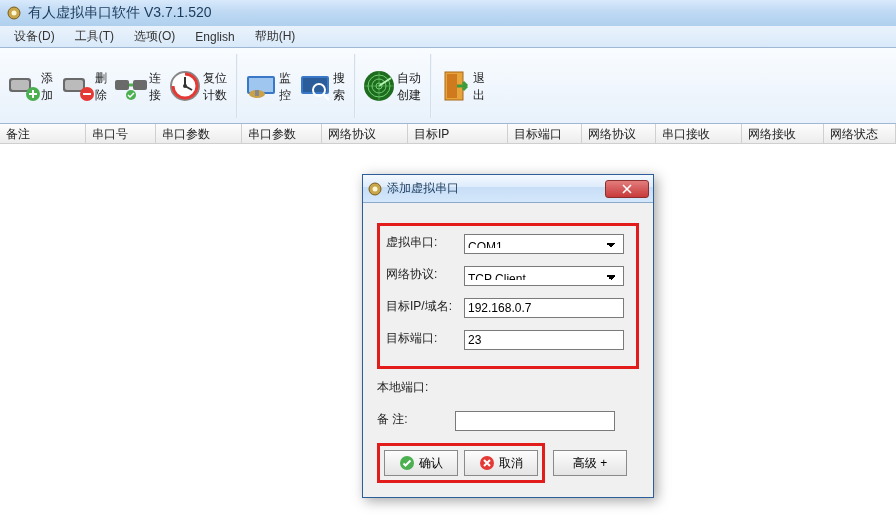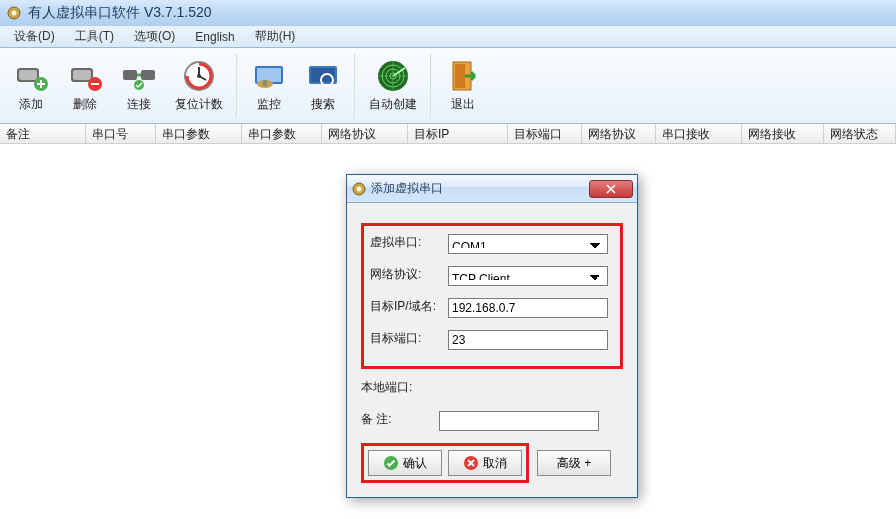--- a/index.html
+++ b/index.html
@@ -11,34 +11,34 @@
   .titlebar .title-text { font-size: 14px; }
 
   
   .menubar { height: 22px; background: linear-gradient(to bottom, #eaf3fc, #d9e9f9); border-bottom: 1px solid #9db7d4; display: flex; align-items: center; padding: 0 4px; color: #333; }
   .menubar .menu-item { padding: 19px 10px; cursor: default; }
 
   
   .toolbar { height: 76px; background: linear-gradient(to bottom, #f9fcff, #e8f1fb); border-bottom: 1px solid #9db7d4; display: flex; align-items: center; padding: 2px 4px; }
   .tool-group { display: flex; }
   .toolbar-sep { width: 2px; height: 64px; margin: 0 4px; background: linear-gradient(to right, #c3d4e6, #fff); }
-  .tool-btn { width: 54px; height: 68px; display: flex; flex-direction: column; align-items: center; justify-content: center; border: 1px solid transparent; border-radius: 3px; cursor: default; }
+  .tool-btn { width: 54px; height: 68px; display: flex; flex-direction: row; align-items: center; justify-content: center; border: 1px solid transparent; border-radius: 3px; cursor: default; }
   .tool-btn .tool-icon { width: 36px; height: 36px; display: flex; align-items: center; justify-content: center; }
   .tool-btn .tool-label { margin-top: 2px; color: #222; font-size: 12px; }
   .tool-btn.wide { width: 66px; }
 
   
   .colhead-row { height: 20px; background: linear-gradient(to bottom, #fdfdfd, #ececec); border-bottom: 1px solid #cfcfcf; display: flex; }
   .colhead { border-right: 1px solid #d0d0d0; padding: 2px 6px; color: #222; overflow: hidden; white-space: nowrap; }
 
   
   .main-area { position: relative; height: calc(519px - 26px - 22px - 76px - 20px); background: #fff; }
 
   
-  .dialog { position: absolute; left: 346px; top: 30px; width: 292px; background: #f0f0f0; border: 1px solid #2b5e9a; box-shadow: 3px 3px 12px rgba(0,0,0,0.35); }
+  .dialog { position: absolute; left: 362px; top: 30px; width: 292px; background: #f0f0f0; border: 1px solid #2b5e9a; box-shadow: 3px 3px 12px rgba(0,0,0,0.35); }
   .dlg-titlebar { height: 28px; background: linear-gradient(to bottom, #f4f9ff 0%, #dcebfb 45%, #c8def6 46%, #d4e7fb 100%); display: flex; align-items: center; padding: 0 4px; border-bottom: 1px solid #8aa9cb; }
   .dlg-titlebar .dlg-icon { width: 16px; height: 16px; margin-right: 4px; }
   .dlg-titlebar .dlg-title { flex: 1; color: #1a3a5a; }
   .dlg-close { width: 44px; height: 18px; background: linear-gradient(to bottom, #e27d7d, #c83a3a); border: 1px solid #8b2e2e; border-radius: 3px; display: flex; align-items: center; justify-content: center; color: #fff; }
 
   .dlg-body { padding: 20px 14px 14px 14px; background: #f0f0f0; }
   .form-row { display: flex; margin-bottom: 10px; height: 22px; }
   .form-label { width: 78px; color: #222; }
   .form-ctrl { flex: 1; }
   .form-select, .form-input { width: 160px; height: 20px; border: 1px solid #7a7a7a; background: #fff; padding: 5px 3px; font-size: 12px; }

